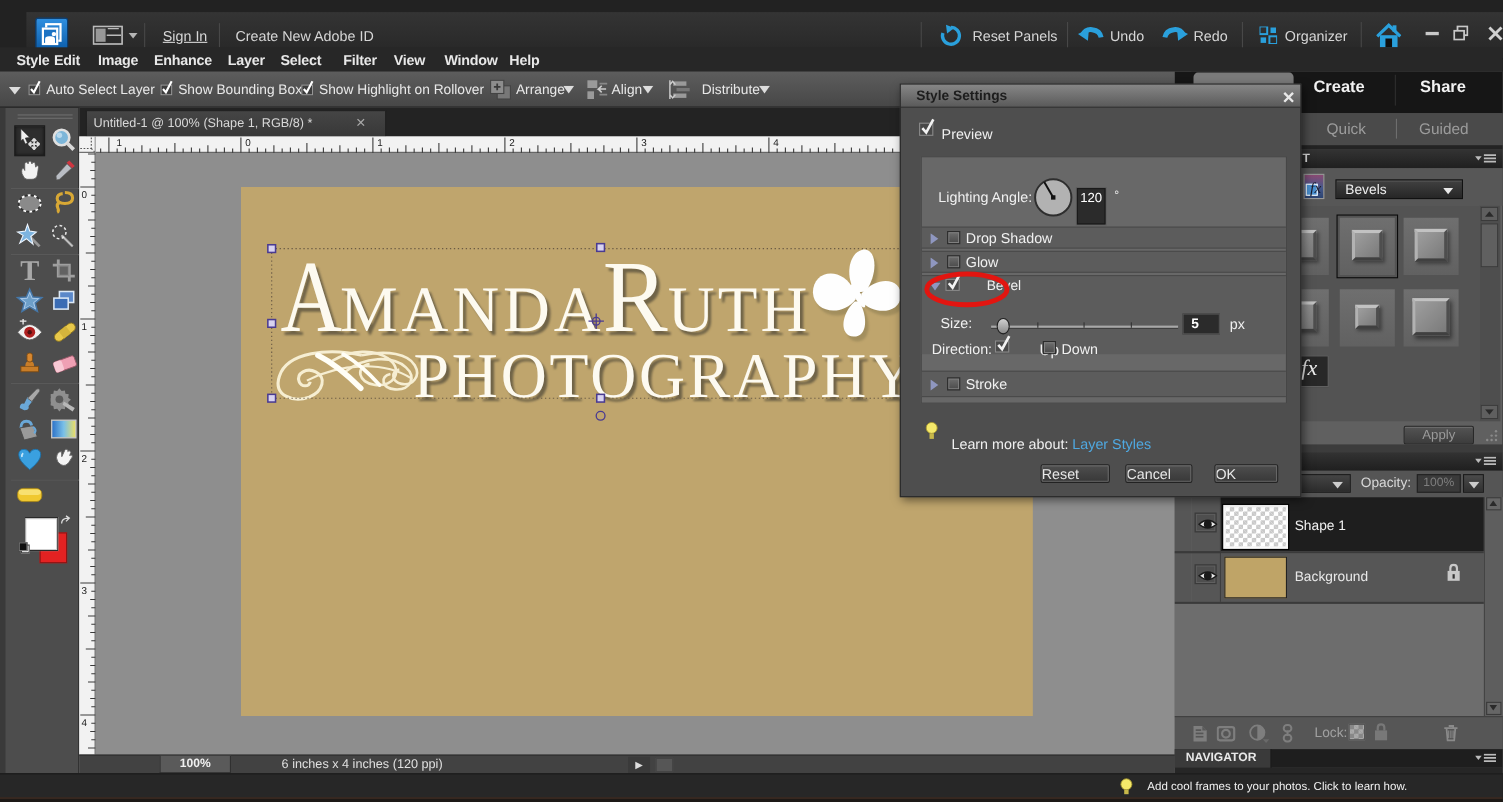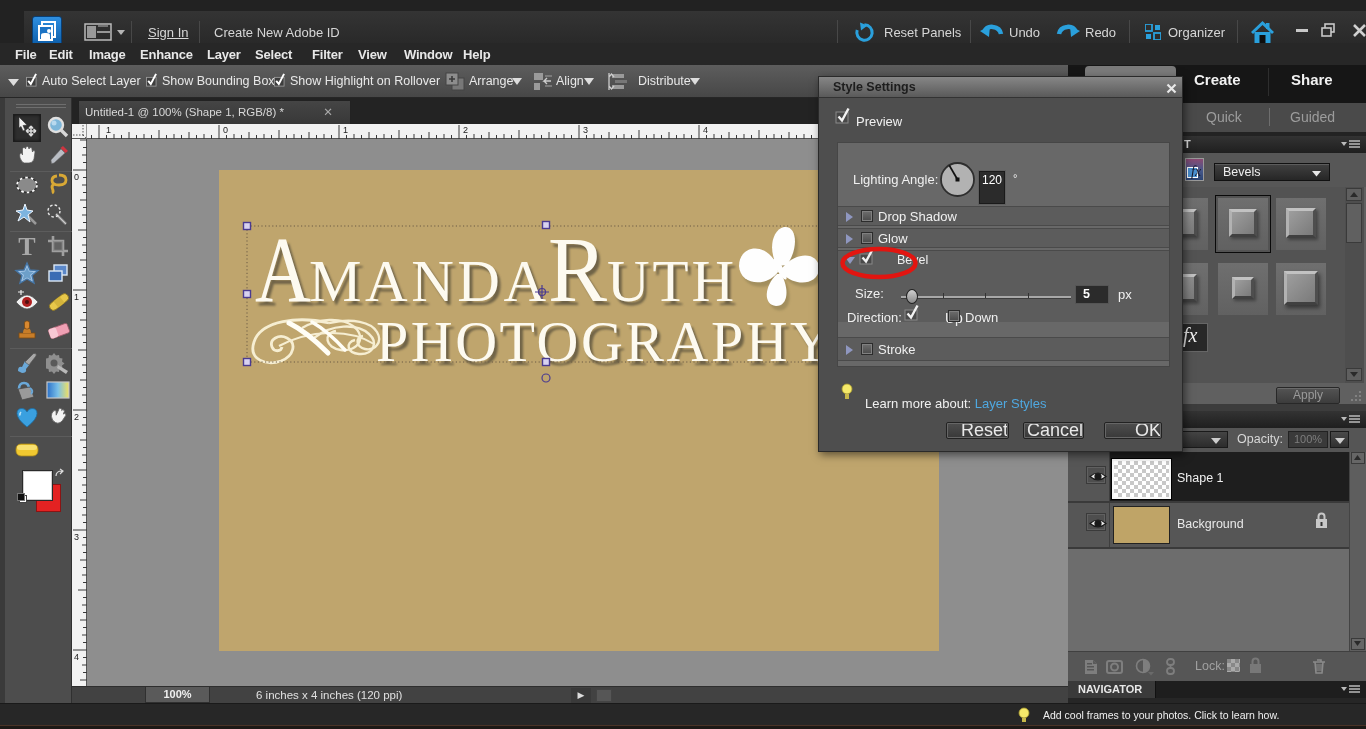--- a/index.html
+++ b/index.html
@@ -26,21 +26,21 @@
 #rcorner{left:0;top:26px;width:15px;height:15px;background:#f2f2f2;border-right:1px solid #999;border-bottom:1px solid #555;}
 .rnum{position:absolute;color:#222;font-size:9px;}
 #statusbar{left:0;top:588px;width:996px;height:17px;background:#424242;border-top:1px solid #2e2e2e;}
 
 #rightpanel{left:1068px;top:65px;width:298px;height:638px;background:#606060;}
 
 #dialog{left:818px;top:76px;width:365px;height:376px;background:#4e4e4e;border:1px solid #2a2a2a;box-shadow:2px 3px 8px rgba(0,0,0,.5);z-index:50;}
 #dlgtitle{left:0;top:0;width:363px;height:21px;background:linear-gradient(#868686,#5a5a5a);border-bottom:1px solid #333;}
 .dlgrow{position:absolute;left:19px;width:331px;background:#5c5c5c;border-top:1px solid #4a4a4a;border-bottom:1px solid #4a4a4a;}
 .dtxt{position:absolute;color:#f0f0f0;font-size:13px;}
-.dbtn{position:absolute;height:17px;background:linear-gradient(#4e4e4e,#383838);border:1px solid #222;outline:1px solid #666;outline-offset:-2px;color:#e8e8e8;font-size:18px;text-align:right;line-height:15px;border-radius:2px;}
+.dbtn{position:absolute;height:17px;background:linear-gradient(#4e4e4e,#383838);border:1px solid #222;outline:1px solid #666;outline-offset:-2px;color:#e8e8e8;font-size:13px;text-align:left;line-height:15px;border-radius:2px;}
 
 #bottombar{left:0;top:703px;width:1366px;height:22px;background:#272727;border-top:1px solid #1a1a1a;z-index:60;}
 #bottomedge{left:0;top:725px;width:1366px;height:4px;background:#1d1916;border-top:1px solid #4a3327;z-index:60;}
 .cbk{position:absolute;width:16px;height:14px;left:-2px;top:-6px;}
 .bevthumb{width:50px;height:52px;background:linear-gradient(#6f6f6f,#616161);}
 .bevin{position:absolute;left:11px;top:11px;width:28px;height:28px;background:linear-gradient(135deg,#9e9e9e,#7a7a7a);border-top:3px solid #c2c2c2;border-left:3px solid #b2b2b2;border-right:3px solid #4e4e4e;border-bottom:3px solid #404040;box-shadow:2px 2px 3px rgba(0,0,0,.35);}
 .eyebox{width:20px;height:18px;background:#4e4e4e;border:1px solid #3a3a3a;box-shadow:inset 0 0 0 1px #606060;padding:2px 0 0 2px;}
 </style></head>
 <body>
 <div id="app">
@@ -97,21 +97,21 @@
     <div class="abs" style="left:1272px;top:18px;width:12px;height:3px;background:#c8c8c8;"></div>
     <svg class="abs" style="left:1297px;top:12px;" width="14" height="14">
       <rect x="4" y="1" width="9" height="8" fill="none" stroke="#c8c8c8" stroke-width="1.6"></rect>
       <rect x="1" y="5" width="9" height="8" fill="#2d2d2d" stroke="#c8c8c8" stroke-width="1.6"></rect>
     </svg>
     <svg class="abs" style="left:1328px;top:12px;" width="15" height="15">
       <path d="M2 2 L13 13 M13 2 L2 13" stroke="#d0d0d0" stroke-width="2.6"></path>
     </svg>
   </div>
   <div class="abs" id="menubar">
-    <div class="menuitem" style="left:15px;">File</div>
+    <div class="menuitem" style="left:15px;">Style</div>
     <div class="menuitem" style="left:49px;">Edit</div>
     <div class="menuitem" style="left:89px;">Image</div>
     <div class="menuitem" style="left:140px;">Enhance</div>
     <div class="menuitem" style="left:207px;">Layer</div>
     <div class="menuitem" style="left:255px;">Select</div>
     <div class="menuitem" style="left:312px;">Filter</div>
     <div class="menuitem" style="left:358px;">View</div>
     <div class="menuitem" style="left:404px;">Window</div>
     <div class="menuitem" style="left:463px;">Help</div>
   </div>

